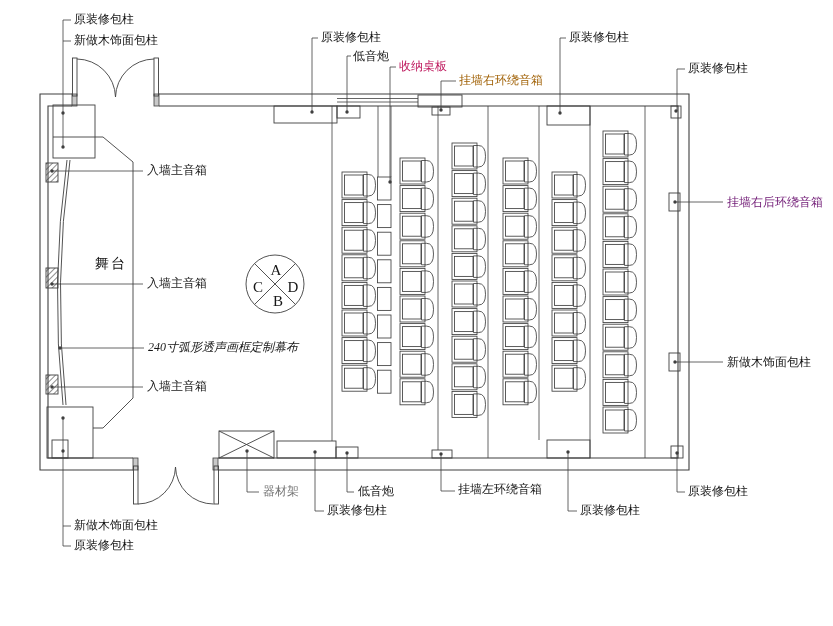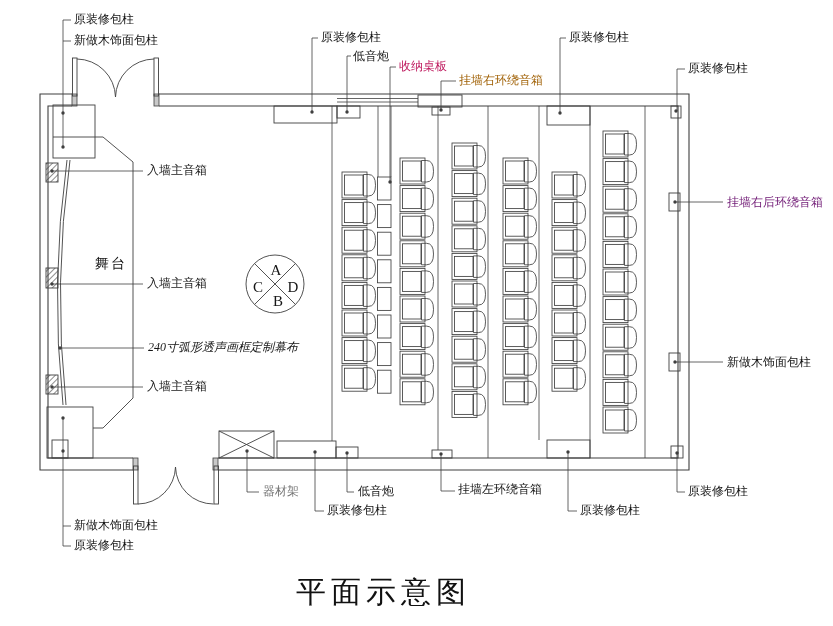--- a/index.html
+++ b/index.html
@@ -457,14 +457,13 @@
       <div class="lbl" style="left: 74px; top: 539px; color: rgb(22, 22, 22);">原装修包柱</div>
     </div>
 
   <div class="stage-lbl">舞台</div>
 
   <span class="compass-letter cl-a">A</span>
   <span class="compass-letter cl-b">B</span>
   <span class="compass-letter cl-c">C</span>
   <span class="compass-letter cl-d">D</span>
 
-  <div class="title">平面示意图</div>
 </div>
 
 </body></html>

